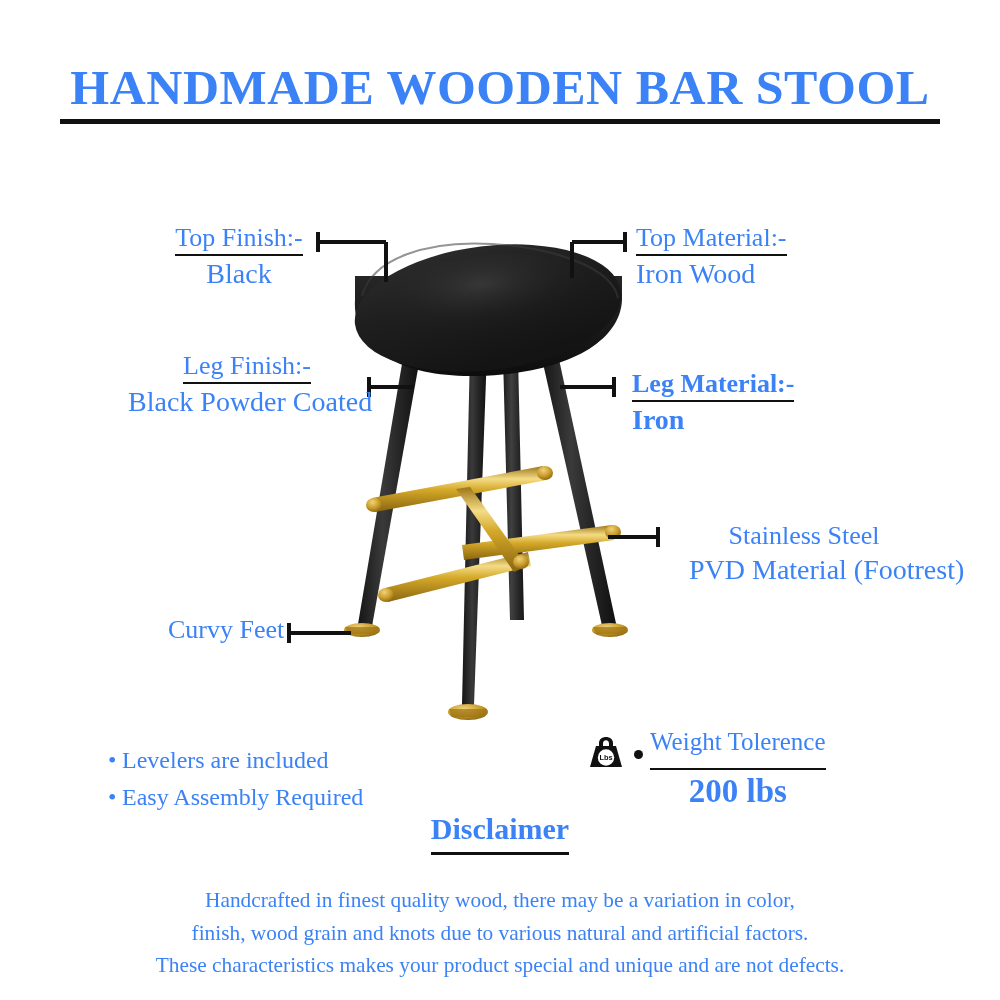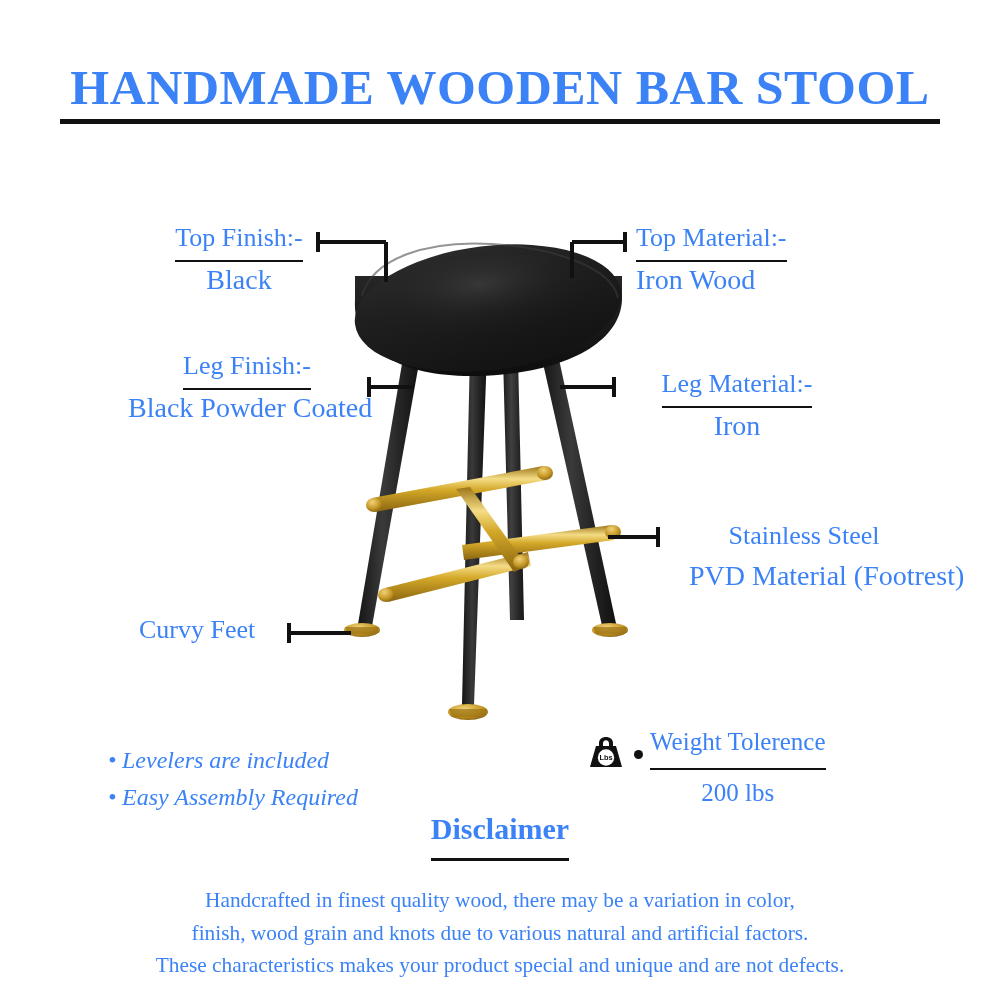--- a/index.html
+++ b/index.html
@@ -44,21 +44,21 @@
 
   
   .callout {
     position: absolute;
     line-height: 1.06;
   }
   .callout .lbl-head {
     font-size: 26px;
     white-space: nowrap;
     display: inline-block;
-    padding-bottom: 8px;
+    padding-bottom: 2px;
   }
   .callout.underlined .lbl-head {
     border-bottom: 2.5px solid #111111;
   }
   .callout .lbl-val {
     font-size: 28px;
     white-space: nowrap;
     margin-top: 3px;
   }
   .ca-right { text-align: left; }
@@ -67,21 +67,20 @@
   
   #notes-list {
     position: absolute;
     left: 108px;
     top: 742px;
     font-size: 24px;
     line-height: 1.55;
   }
   #notes-list .note-item {
     white-space: nowrap;
-    font-style: italic;
   }
   #notes-list .bullet {
     display: inline-block;
     width: 14px;
   }
 
   
   #weight-block {
     position: absolute;
     left: 586px;
@@ -99,38 +98,39 @@
   }
   #weight-text { text-align: center; }
   #weight-title {
     font-size: 25px;
     white-space: nowrap;
     border-bottom: 2.5px solid #111111;
     display: inline-block;
     padding-bottom: 12px;
   }
   #weight-value {
-    font-size: 25px;
-    margin-top: 9px;
-    white-space: nowrap;
+    font-size: 33px;
+    margin-top: 3px;
+    white-space: nowrap;
+    font-weight: bold;
   }
 
   
   #disclaimer-head-wrap {
     position: absolute;
     left: 0; top: 812px;
     width: 1000px;
     text-align: center;
   }
   #disclaimer-head {
     font-size: 30px;
     font-weight: 700;
     display: inline-block;
     border-bottom: 3px solid #111111;
-    padding-bottom: 12px;
+    padding-bottom: 6px;
   }
   #disclaimer-body {
     position: absolute;
     left: 0; top: 884px;
     width: 1000px;
     text-align: center;
     font-size: 22px;
     line-height: 1.48;
     transform: scaleX(0.97);
   }
@@ -294,31 +294,31 @@
   <div class="callout ca-right underlined" style="left:636px; top:224px; width:210px; ">
     <div class="lbl-head">Top Material:-</div>
     <div class="lbl-val">Iron Wood</div>
   </div>
 
   <div class="callout ca-left underlined" style="left:128px; top:352px; width:238px; text-align:center;">
     <div class="lbl-head">Leg Finish:-</div>
     <div class="lbl-val">Black Powder Coated</div>
   </div>
 
-  <div class="callout ca-right underlined" style="left:632px; top:370px; width:210px; text-align:center;">
+  <div class="callout ca-right underlined" style="left:632px; top:370px; width:210px; text-align:left;font-weight:bold;">
     <div class="lbl-head">Leg Material:-</div>
     <div class="lbl-val">Iron</div>
   </div>
 
   <div class="callout ca-right" style="left:676px; top:522px; width:230px; text-align:center;margin-left:13px;">
     <div class="lbl-head">Stainless Steel</div>
     <div class="lbl-val">PVD Material (Footrest)</div>
   </div>
 
-  <div class="callout ca-left" style="left:139px; top:616px; width:126px; text-align:left;">
+  <div class="callout ca-left" style="left:168px; top:616px; width:126px; text-align:left;">
     <div class="lbl-head">Curvy Feet</div>
   </div>
 
   <div id="notes-list">
     <div class="note-item">
       <span class="bullet">•</span><span>Levelers are included</span>
     </div>
     <div class="note-item">
       <span class="bullet">•</span><span>Easy Assembly Required</span>
     </div>

